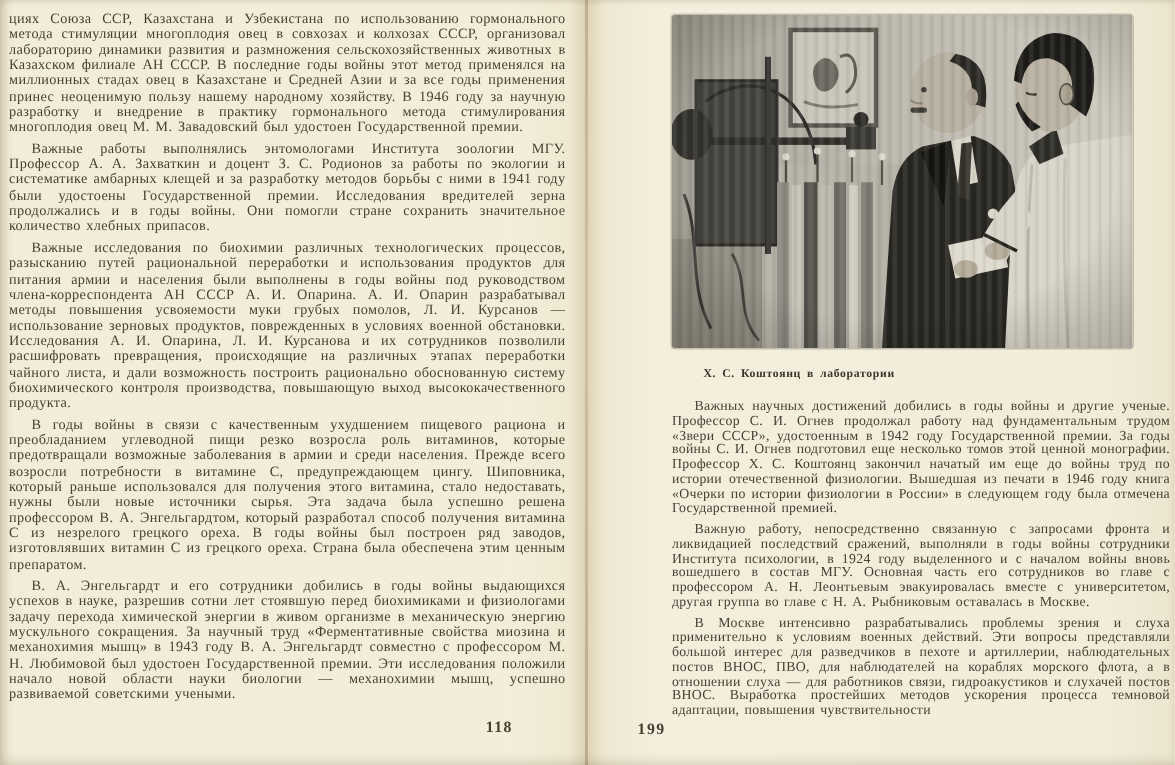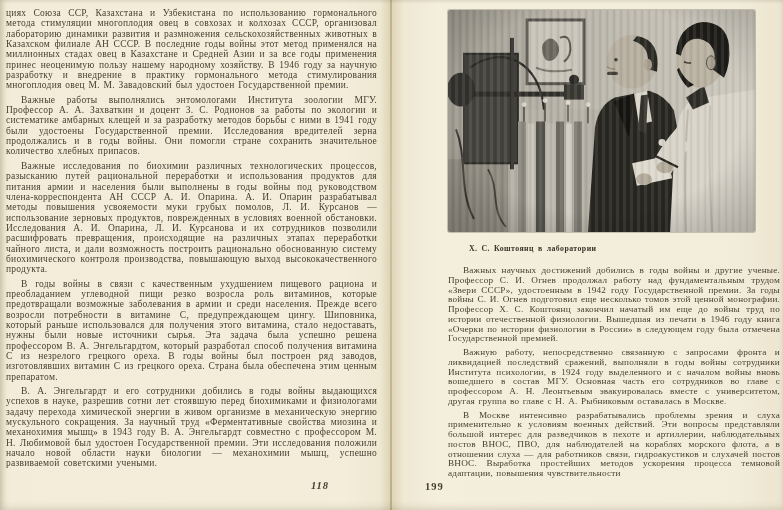--- a/index.html
+++ b/index.html
@@ -15,21 +15,21 @@
     filter:blur(.4px);}
   .text-col{position:absolute;color:var(--ink,#473f31);text-align:justify;}
   .left-col{left:2px;top:4px;width:379px;font-size:9.5px;line-height:10.35px;
     letter-spacing:.25px;word-spacing:1.1px;}
   .right-col{left:444px;top:262px;width:340px;font-size:9.2px;line-height:9.75px;
     letter-spacing:.2px;word-spacing:1px;}
   .para{margin:4px;text-indent:15px;}
   .para.no-indent{text-indent:0;}
   .pagenum{position:absolute;font-weight:700;font-size:10.5px;letter-spacing:1px;
     color:var(--ink,#473f31);}
-  .pagenum-left{left:298px;top:480px;width:44px;text-align:center;font-style:italic;}
+  .pagenum-left{left:298px;top:480px;width:44px;text-align:right;}
   .pagenum-right{left:425px;top:481px;}
   .photo{position:absolute;left:448px;top:10px;width:307px;height:222px;margin:0;
     border-radius:2px;overflow:hidden;box-shadow:0 0 0 1px rgba(105,100,88,.35);}
   .photo svg{display:block;width:100%;height:100%;}
   .caption{position:absolute;left:449px;top:244px;
     font-family:Liberation Serif, serif;font-weight:700;font-size:7.8px;
     letter-spacing:.45px;word-spacing:1.6px;color:var(--caption_ink,#3b352a);margin-left:20px;}
 </style>
 </head>
 <body>

